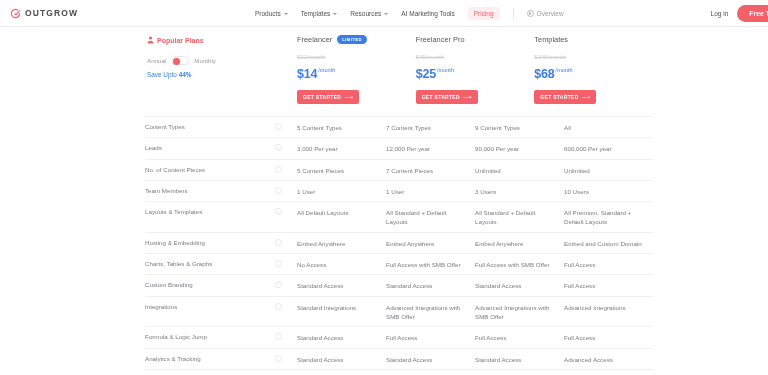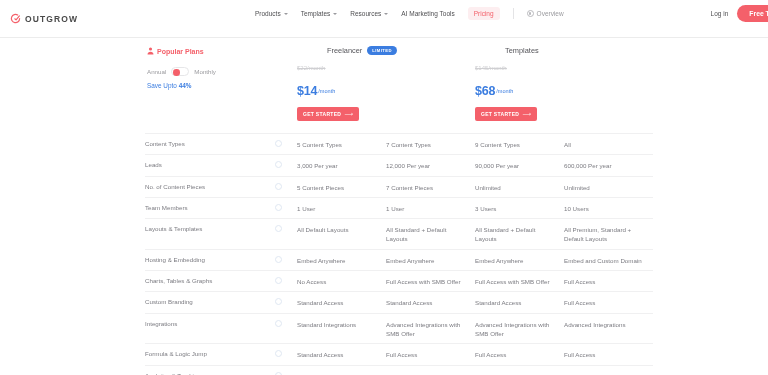--- a/index.html
+++ b/index.html
@@ -7,21 +7,21 @@
     width: 768px; height: 375px;
     overflow: hidden;
     background: #ffffff;
     font-family: "Liberation Sans", sans-serif;
     -webkit-font-smoothing: antialiased;
   }
   * { box-sizing: border-box; }
 
   
   .navbar {
-    height: 38px;
+    height: 27px;
     display: flex;
     align-items: center;
     border-bottom: 1px solid #ececec;
     background: #fff;
     position: relative;
     padding: 0 8px 0 10px;
   }
   .brand { display: flex; align-items: center; gap: 4px; }
   .brand-mark { width: 11px; height: 11px; display: block; }
   .brand-name {
@@ -92,31 +92,31 @@
   }
   .knob {
     position: absolute; left: 1px; top: 1px; width: 6.5px; height: 6.5px;
     border-radius: 50%; background: #f4606a;
   }
   .save-note {
     font-size: 6.4px; color: #3b7de0; margin: 6px 0 0 2px; font-weight: 400;
   }
   .save-note b { font-weight: 700; }
 
-  .plan-name-row { display: flex; align-items: center; gap: 5px; height: 12px; margin-left: 30px; }
+  .plan-name-row { display: flex; align-items: center; gap: 5px; height: 12px; }
   .plan-name { font-size: 7.4px; color: #55555a; white-space: nowrap; }
   .plan-badge {
     background: #3b7de0; color: #fff; font-size: 4.2px; font-weight: 700;
     letter-spacing: .4px; padding: 2px 5px; border-radius: 8px; white-space: nowrap;
   }
   .old-price {
     font-size: 6px; color: #cfcfd2; text-decoration: line-through; margin-top: 9px;
   }
   .old-price .per { text-decoration: line-through; }
-  .price-row { margin-top: 13px; display: flex; align-items: center; }
+  .price-row { margin-top: 7px; display: flex; align-items: flex-start; }
   .price {
     font-size: 12.5px; color: #3b7de0; font-weight: 700; letter-spacing: -.2px;
   }
   .price-per { font-size: 5.6px; color: #3b7de0; margin-left: 1px; }
   .cta {
     margin-top: 9px; background: #f4606a; color: #fff; border: none;
     width: 62px; height: 14px; border-radius: 2px; cursor: pointer;
     display: flex; align-items: center; justify-content: space-between;
     padding: 0 6px;
   }
@@ -222,38 +222,54 @@
         <div class="price-row">
           <span class="price">$14</span>
           <span class="price-per">/month</span>
         </div>
         <button class="cta">
           <span class="cta-text">GET STARTED</span>
           <span class="cta-arrow">⟶</span>
         </button>
       </div>
 
-
       <div class="col-plan">
         <div class="plan-name-row">
-          <span class="plan-name">Templates</span>
+          <span class="plan-name">Freelancer Pro</span>
         </div>
         <div class="old-price">
-          <span>$145</span><span class="per">/month</span>
+          <span>$45</span><span class="per">/month</span>
         </div>
         <div class="price-row">
-          <span class="price">$68</span>
+          <span class="price">$25</span>
           <span class="price-per">/month</span>
         </div>
         <button class="cta">
           <span class="cta-text">GET STARTED</span>
           <span class="cta-arrow">⟶</span>
         </button>
       </div>
 
+      <div class="col-plan">
+        <div class="plan-name-row">
+          <span class="plan-name">Templates</span>
+        </div>
+        <div class="old-price">
+          <span>$145</span><span class="per">/month</span>
+        </div>
+        <div class="price-row">
+          <span class="price">$68</span>
+          <span class="price-per">/month</span>
+        </div>
+        <button class="cta">
+          <span class="cta-text">GET STARTED</span>
+          <span class="cta-arrow">⟶</span>
+        </button>
+      </div>
+
     </div>
 
     <div class="table" id="feature-table">
         <div class="frow">
           <div class="col-label fname">Content Types</div>
           <div class="col-icon">
             <span class="info-ico"></span>
           </div>
           <div class="col-plan fval">5 Content Types</div>
           <div class="col-plan fval">7 Content Types</div>

